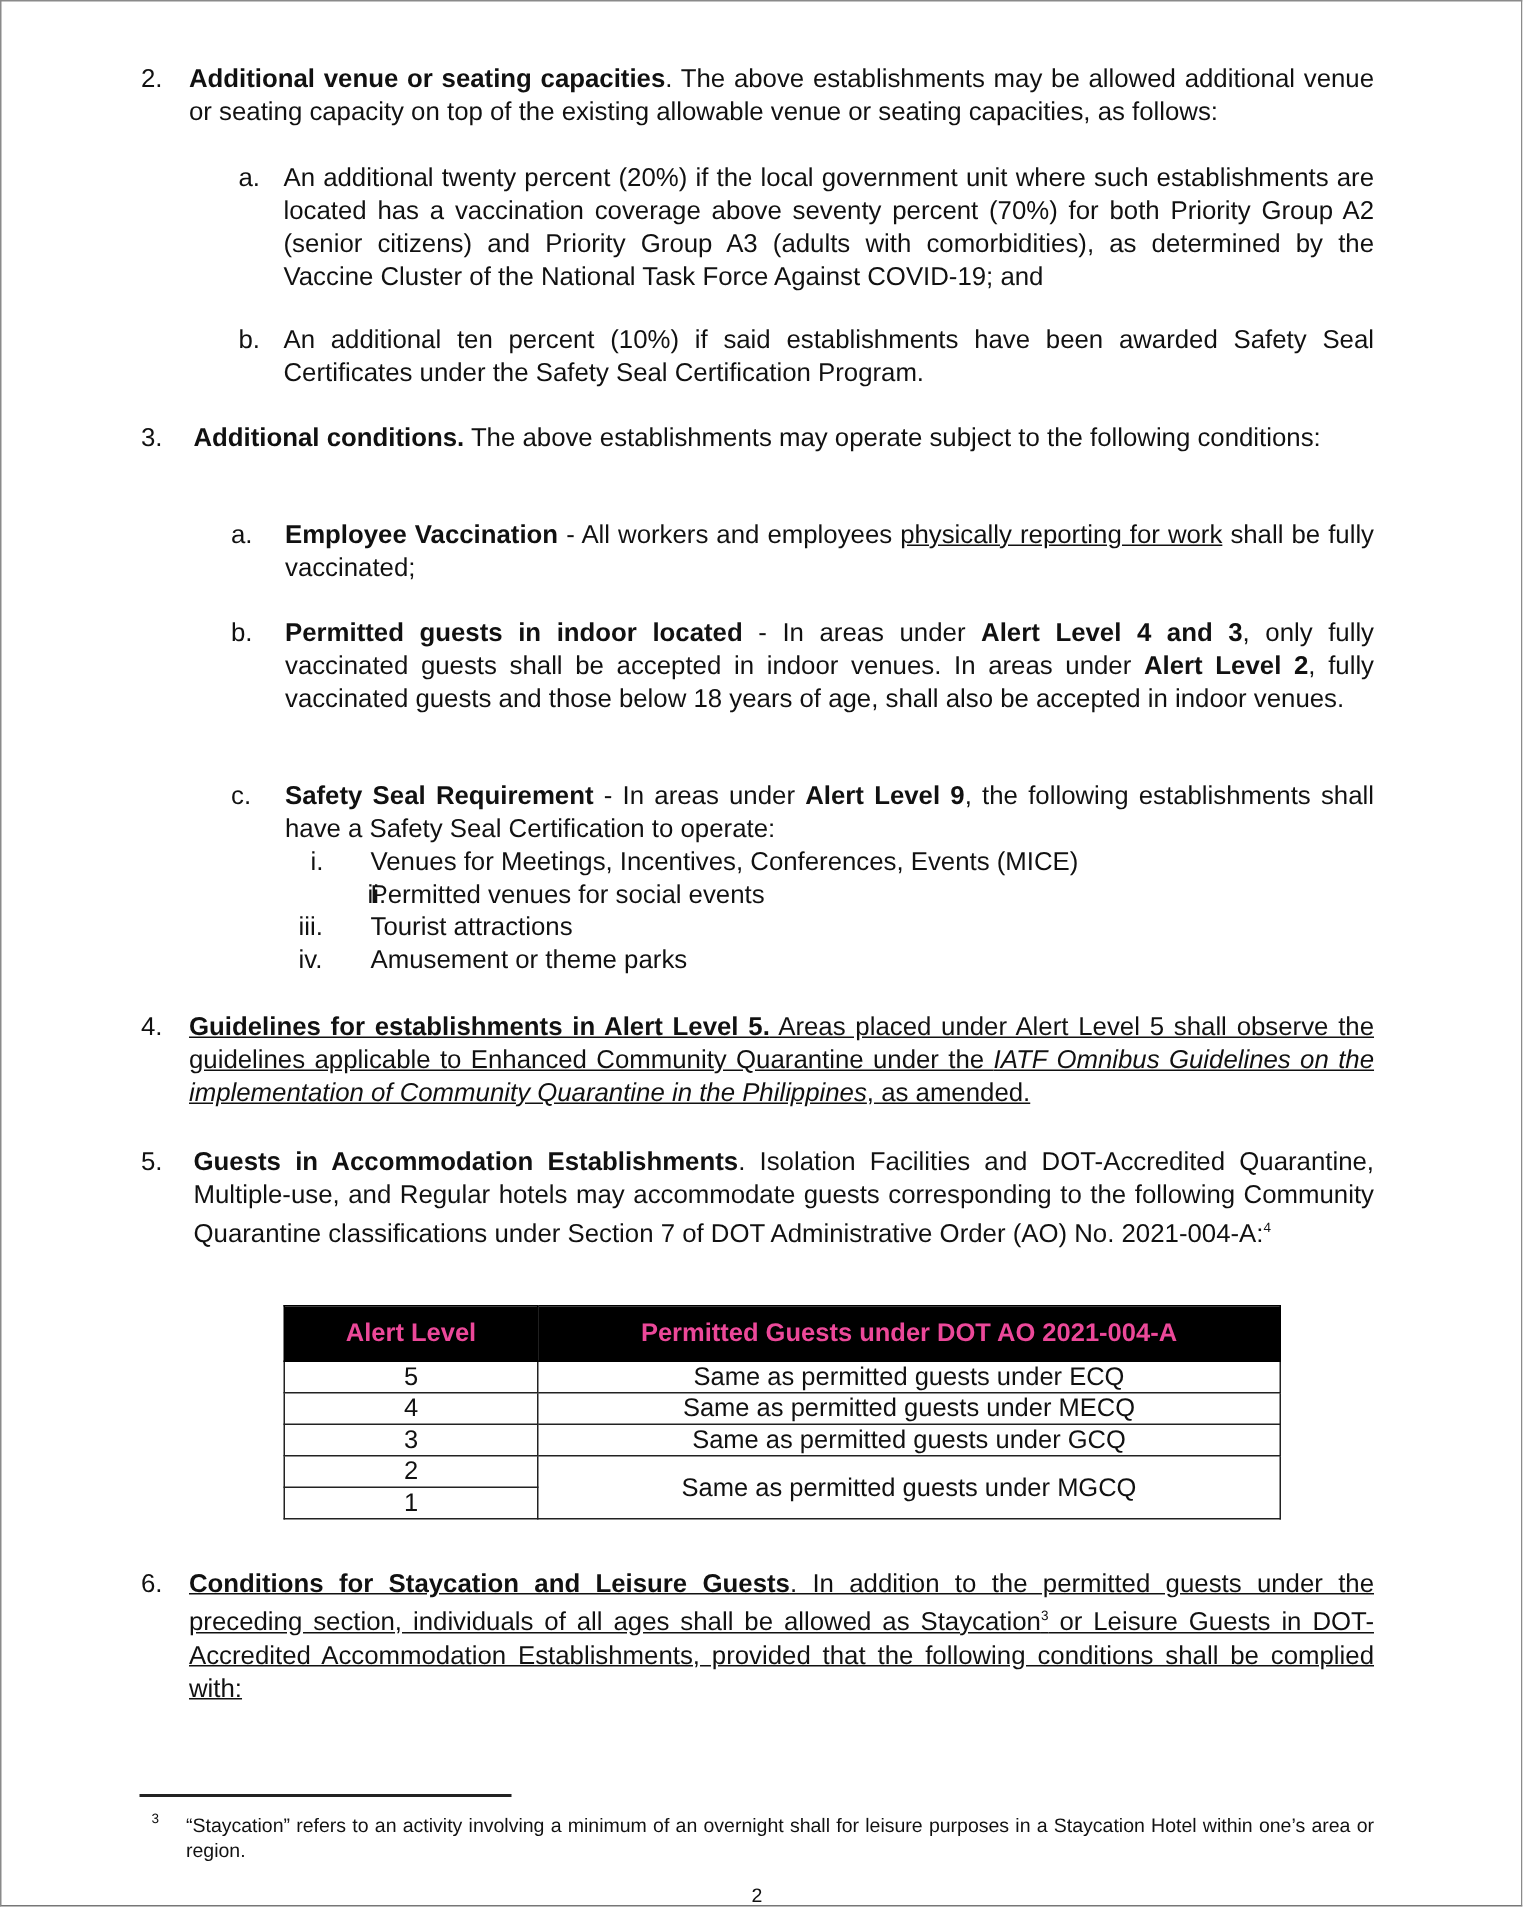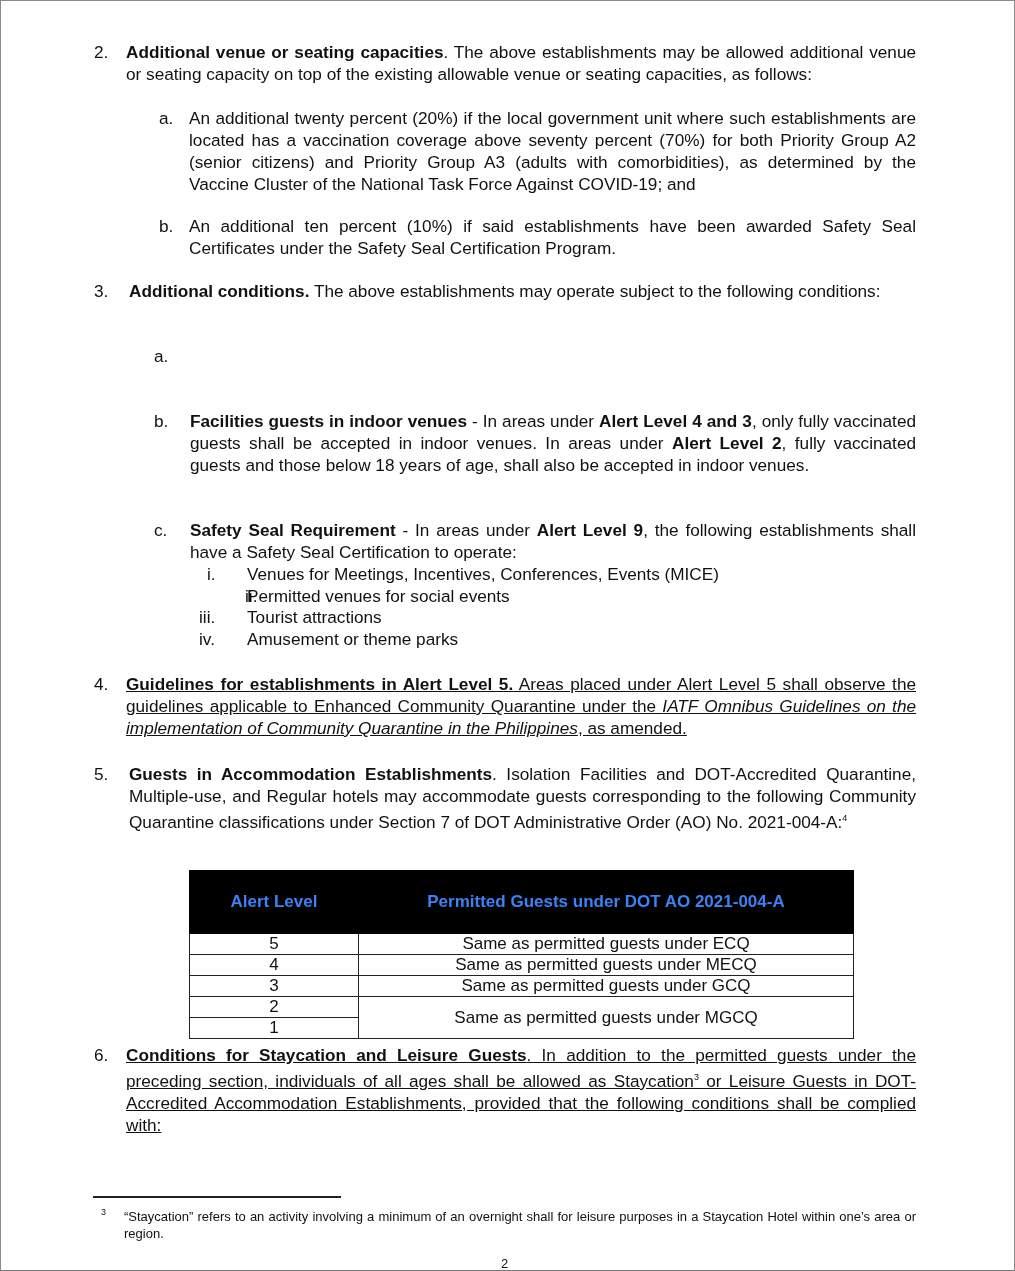--- a/index.html
+++ b/index.html
@@ -16,21 +16,21 @@
   b { font-weight: bold; }
   i { font-style: italic; }
   .u { text-decoration: underline; }
   .just { text-align: justify; text-align-last: left; }
   .roman { position: absolute; font-size: 17.2px; line-height: 22px; }
   table.alert {
     position: absolute; left: 188px; top: 869px; width: 665px;
     border-collapse: collapse; font-size: 17px;
   }
   table.alert th {
-    background: #000; color: #3b82f6; font-weight: bold; height: 36px; padding: 13px;
+    background: #000; color: #ec4899; font-weight: bold; height: 36px; padding: 0;
     border: 1.5px solid #000; font-size: 17px;
   }
   table.alert td {
     border: 1.5px solid #222; height: 20px; padding: 0; text-align: center; line-height: 20px;
   }
   table.alert td.lvl { width: 168px; }
   .fn-rule { position: absolute; left: 92px; top: 1195px; width: 248px; height: 1.5px; background: #222; }
   .fn { position: absolute; left: 123px; top: 1207px; width: 792px; font-size: 13px; line-height: 17px; text-align: justify; }
   .fn-mark { position: absolute; left: 100px; top: 1206px; font-size: 9px; }
   .pgnum { position: absolute; left: 500px; top: 1255px; font-size: 13px; }
@@ -46,23 +46,24 @@
   <div class="num" style="left:158px;top:106px;">a.</div>
   <div class="item just" style="left:188px;top:106px;width:727px;">An additional twenty percent (20%) if the local government unit where such establishments are located has a vaccination coverage above seventy percent (70%) for both Priority Group A2 (senior citizens) and Priority Group A3 (adults with comorbidities), as determined by the Vaccine Cluster of the National Task Force Against COVID-19; and</div>
 
   <div class="num" style="left:158px;top:214px;">b.</div>
   <div class="item just" style="left:188px;top:214px;width:727px;">An additional ten percent (10%) if said establishments have been awarded Safety Seal Certificates under the Safety Seal Certification Program.</div>
 
   <div class="num" style="left:93px;top:279px;">3.</div>
   <div class="item just" style="left:128px;top:279px;width:787px;"><b>Additional conditions.</b><span> The above establishments may operate subject to the following conditions:</span></div>
 
   <div class="num" style="left:153px;top:344px;">a.</div>
+  <div class="item just" style="left:189px;top:344px;width:726px;"><b>Employee Vaccination</b><span> - All workers and employees </span><span class="u">physically reporting for work</span><span> shall be fully vaccinated;</span></div>
 
   <div class="num" style="left:153px;top:409px;">b.</div>
-  <div class="item just" style="left:189px;top:409px;width:726px;"><b>Facilities guests in indoor venues</b><span> - In areas under </span><b>Alert Level 4 and 3</b><span>, only fully vaccinated guests shall be accepted in indoor venues. In areas under </span><b>Alert Level 2</b><span>, fully vaccinated guests and those below 18 years of age, shall also be accepted in indoor venues.</span></div>
+  <div class="item just" style="left:189px;top:409px;width:726px;"><b>Permitted guests in indoor located</b><span> - In areas under </span><b>Alert Level 4 and 3</b><span>, only fully vaccinated guests shall be accepted in indoor venues. In areas under </span><b>Alert Level 2</b><span>, fully vaccinated guests and those below 18 years of age, shall also be accepted in indoor venues.</span></div>
 
   <div class="num" style="left:153px;top:518px;">c.</div>
   <div class="item just" style="left:189px;top:518px;width:726px;"><b>Safety Seal Requirement</b><span> - In areas under </span><b>Alert Level 9</b><span>, the following establishments shall have a Safety Seal Certification to operate:</span></div>
 
   <div class="roman" style="left:206px;top:562px;">i.</div>
   <div class="roman" style="left:246px;top:562px;">Venues for Meetings, Incentives, Conferences, Events (MICE)</div>
   <div class="roman" style="left:202px;top:584px;margin-left:42px;">ii.</div>
   <div class="roman" style="left:246px;top:584px;">Permitted venues for social events</div>
   <div class="roman" style="left:198px;top:605px;">iii.</div>
   <div class="roman" style="left:246px;top:605px;">Tourist attractions</div>

